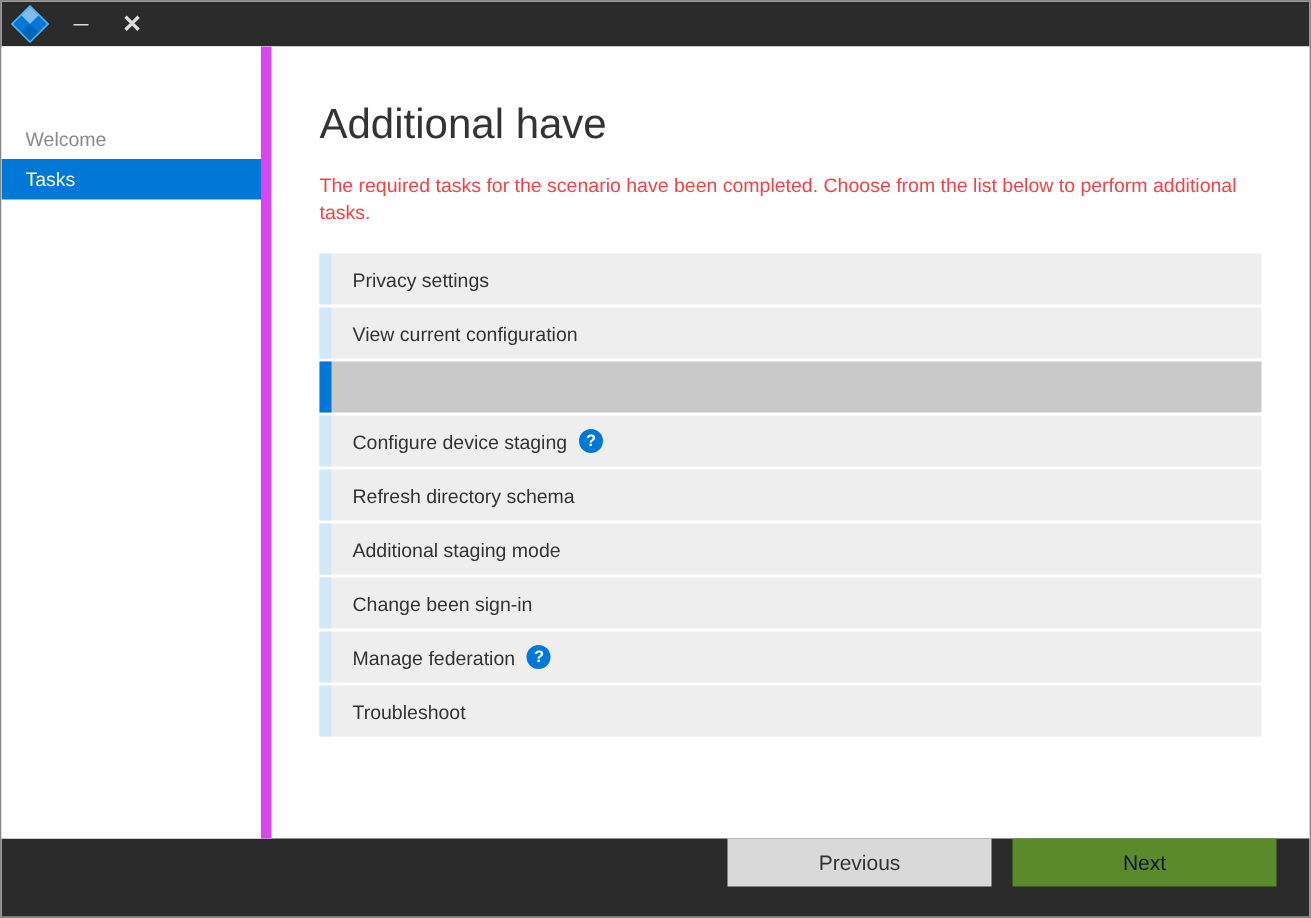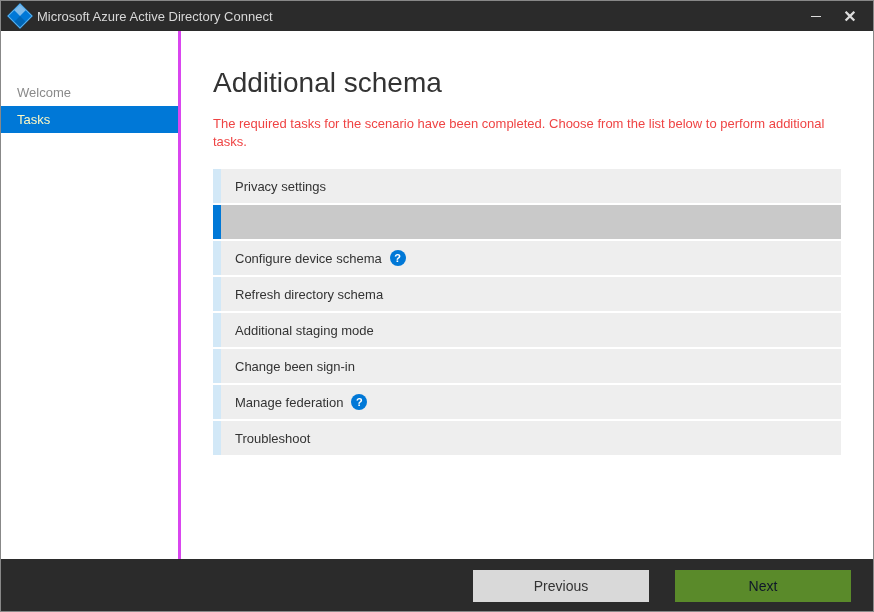--- a/index.html
+++ b/index.html
@@ -56,21 +56,21 @@
     }
     .titlebar .win-btn.close { font-weight: bold; font-size: 16px; }
 
     .body-area {
       display: flex;
       height: 528px;
       background: #fff;
     }
     .sidebar {
       width: 180px;
-      border-right: 3px solid #d946ef;
+      border-right: 7px solid #d946ef;
       padding-top: 48px;
       background: #fff;
     }
     .sidebar-item {
       font-size: 13px;
       padding: 6px 16px;
       color: #8a8a8a;
       cursor: default;
     }
     .sidebar-item.active {
@@ -129,77 +129,79 @@
       font-size: 11px;
       font-weight: bold;
       margin-left: 8px;
       cursor: pointer;
     }
 
     .footer {
       background: #2b2b2b;
       height: 53px;
       display: flex;
-      align-items: center;
       justify-content: flex-end;
       padding: 0 22px;
-      gap: 26px;
+      gap: 14px;
     }
     .footer .btn {
       width: 176px;
       height: 32px;
       font-size: 14px;
       display: flex;
       align-items: center;
       justify-content: center;
       cursor: pointer;
       border: none;
     }
     .btn-prev { background: #d9d9d9; color: #333; }
     .btn-next { background: #5a8a2a; color: #0f172a; border: 1px solid #7fb446; }
   </style>
 </head>
 <body>
 
 <div class="titlebar">
   <div class="logo"></div>
-  <div class="title">Microsoft Azure Active Directory Connect</div>
   <div class="win-btn min"></div>
   <div class="win-btn close">✕</div>
 </div>
 
 <div class="body-area">
   <div class="sidebar">
     <div class="sidebar-item">
       <span>Welcome</span>
     </div>
     <div class="sidebar-item active">
       <span>Tasks</span>
     </div>
   </div>
 
   <div class="main">
-    <h1 class="page-title">Additional schema</h1>
+    <h1 class="page-title">Additional have</h1>
     <p class="page-desc">The required tasks for the scenario have been completed. Choose from the list below to perform additional tasks.</p>
 
     <div class="task-list">
 
       <div class="task-item">
         <div class="accent"></div>
         <span class="label">Privacy settings</span>
       </div>
 
+      <div class="task-item">
+        <div class="accent"></div>
+        <span class="label">View current configuration</span>
+      </div>
 
       <div class="task-item selected">
         <div class="accent"></div>
       </div>
 
       <div class="task-item">
         <div class="accent"></div>
-        <span class="label">Configure device schema</span>
+        <span class="label">Configure device staging</span>
         <span class="help-icon">?</span>
       </div>
 
       <div class="task-item">
         <div class="accent"></div>
         <span class="label">Refresh directory schema</span>
       </div>
 
       <div class="task-item">
         <div class="accent"></div>

